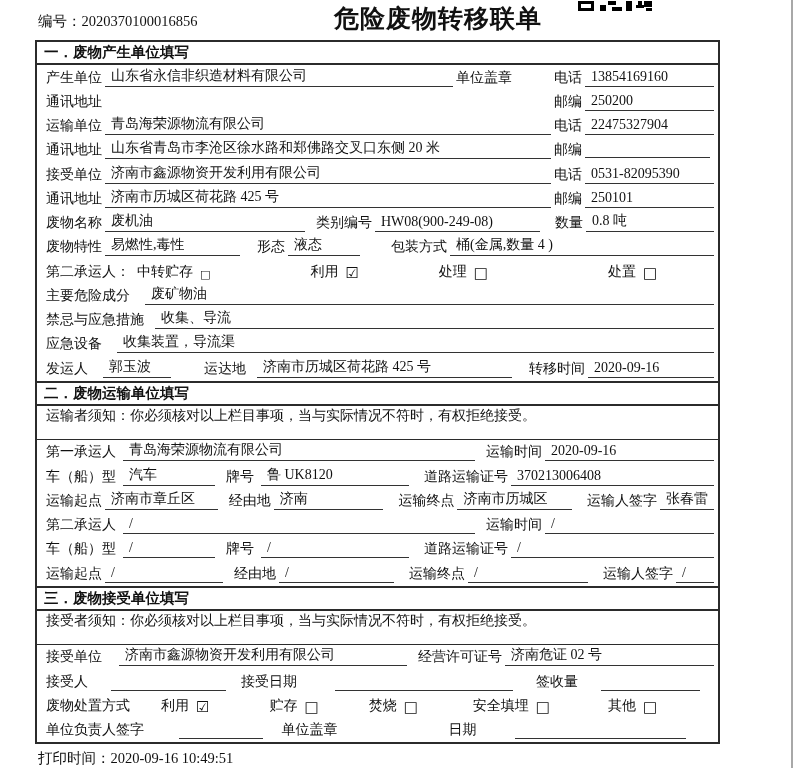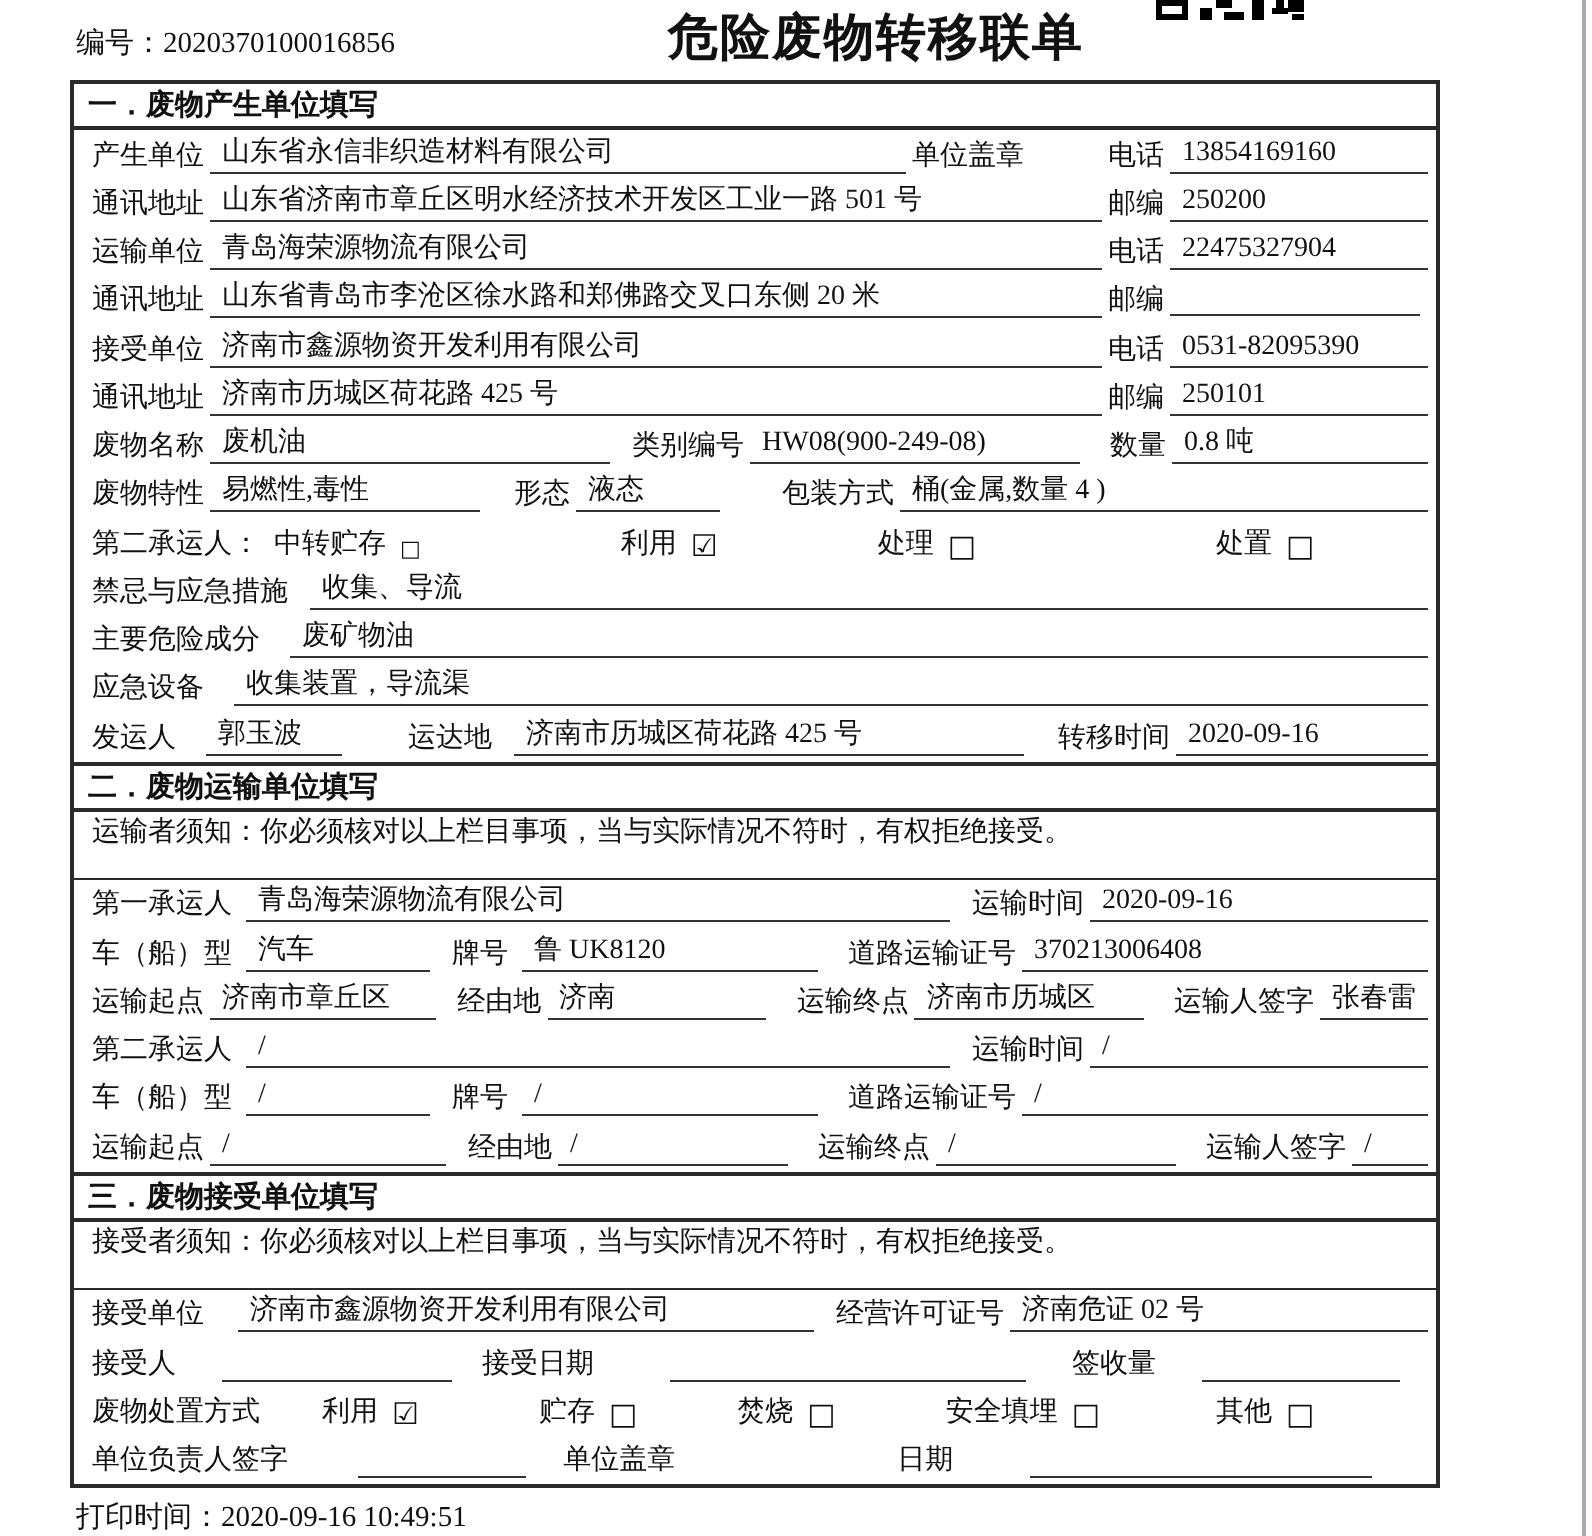--- a/index.html
+++ b/index.html
@@ -81,21 +81,20 @@
     </div>
     <div class="right">
       <span class="lb">电话</span>
       <span class="uv grow">13854169160</span>
     </div>
   </div>
 
   <div class="row">
     <div class="left">
       <span class="lb">通讯地址</span>
-      <span class="uv grow">山东省济南市章丘区明水经济技术开发区工业一路 501 号</span>
     </div>
     <div class="right">
       <span class="lb">邮编</span>
       <span class="uv grow">250200</span>
     </div>
   </div>
 
   <div class="row">
     <div class="left">
       <span class="lb">运输单位</span>
@@ -172,27 +171,27 @@
       <span>处理</span>
       <span class="box">□</span>
     </span>
     <span class="opt ml120">
       <span>处置</span>
       <span class="box">□</span>
     </span>
   </div>
 
   <div class="row">
+    <span class="lb">主要危险成分</span>
+    <span class="uv grow ml12">废矿物油</span>
+  </div>
+
+  <div class="row">
     <span class="lb">禁忌与应急措施</span>
     <span class="uv grow ml8">收集、导流</span>
-  </div>
-
-  <div class="row">
-    <span class="lb">主要危险成分</span>
-    <span class="uv grow ml12">废矿物油</span>
   </div>
 
   <div class="row">
     <span class="lb">应急设备</span>
     <span class="uv grow ml12">收集装置，导流渠</span>
   </div>
 
   <div class="row">
     <span class="lb">发运人</span>
     <span class="uv w68 ml12">郭玉波</span>

